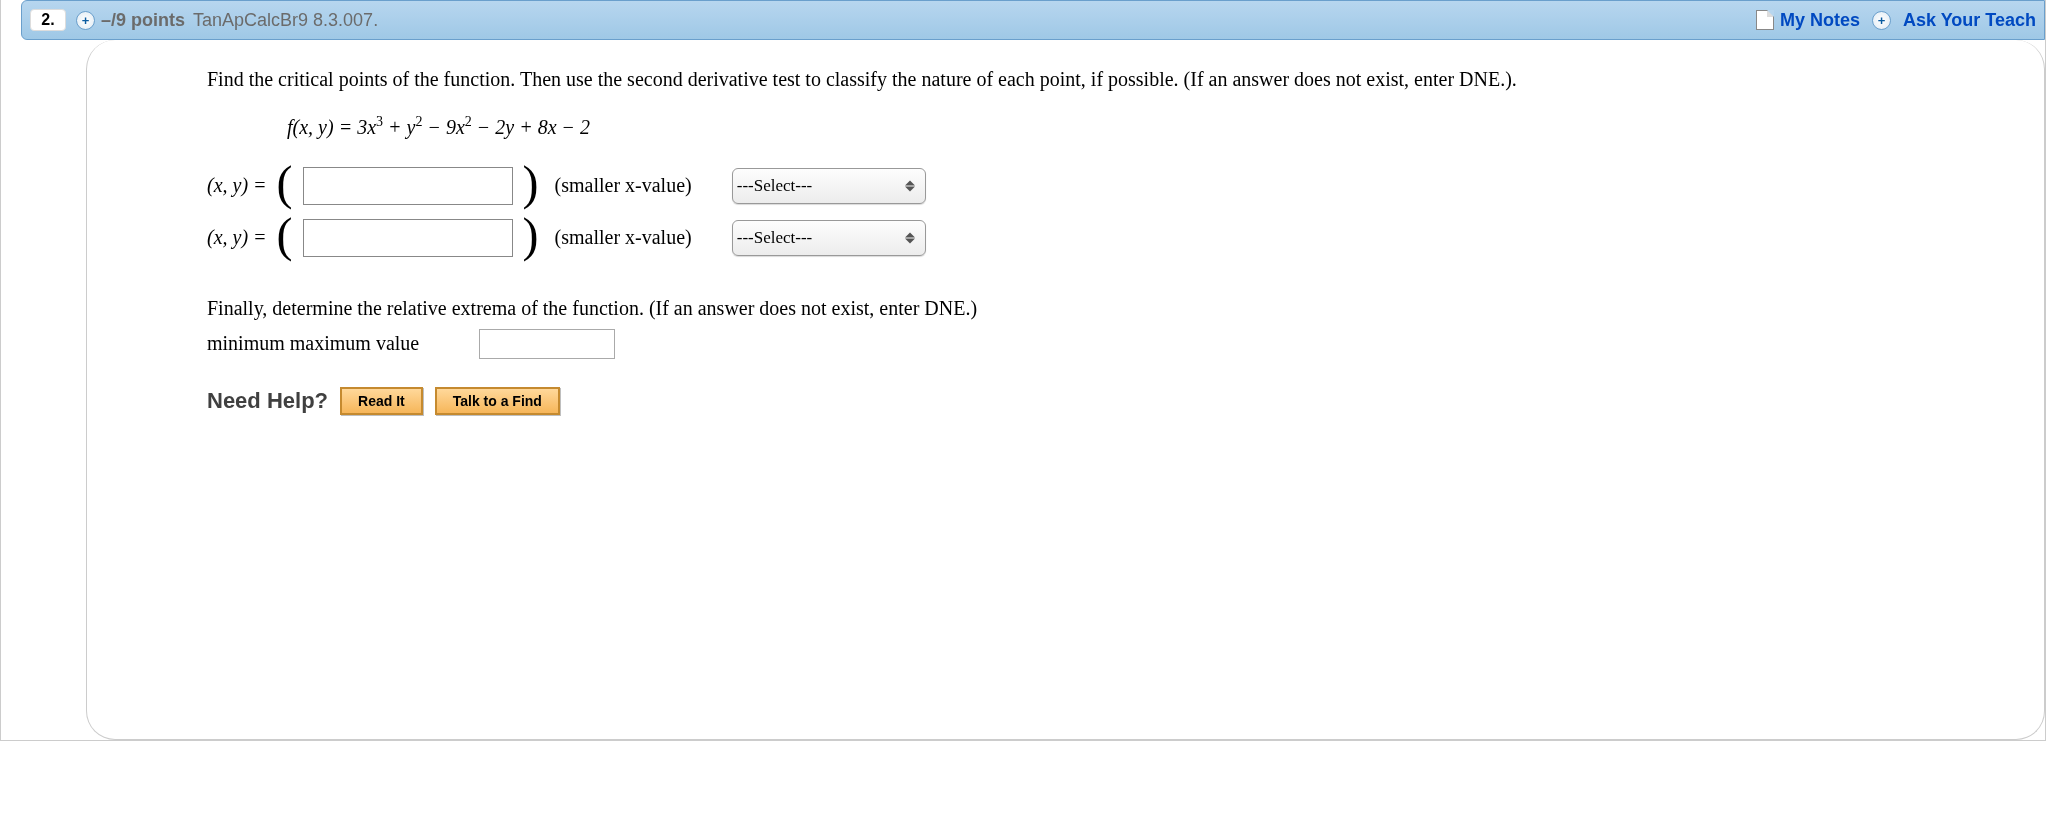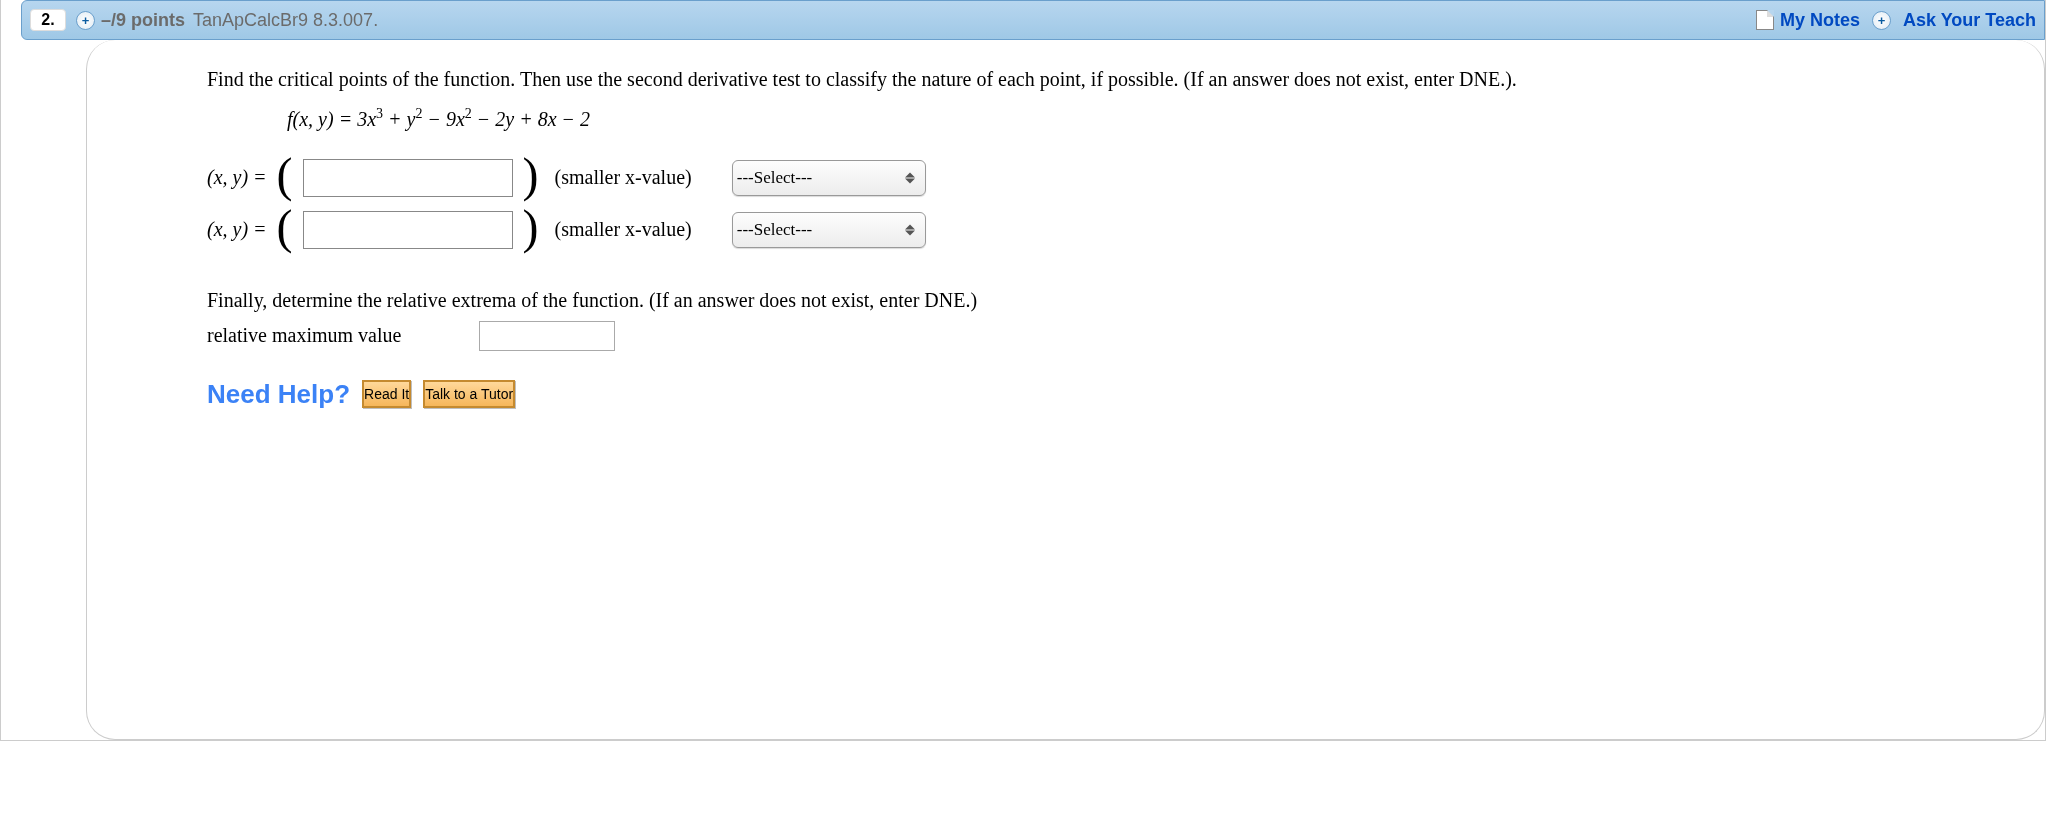--- a/index.html
+++ b/index.html
@@ -109,21 +109,21 @@
   .prompt {
     font-size: 20px;
     line-height: 1.5;
     margin-bottom: 12px;
     font-family: Georgia, 'Times New Roman', serif;
   }
   .eqn {
     font-family: Georgia, 'Times New Roman', serif;
     font-style: italic;
     font-size: 20px;
-    margin: 12px 0 28px 80px;
+    margin: 20px 0 28px 80px;
   }
   .eqn sup { font-style: normal; font-size: 0.7em; }
   .row {
     display: flex;
     align-items: center;
     gap: 10px;
     margin: 14px 0;
     font-family: Georgia, 'Times New Roman', serif;
     font-size: 20px;
   }
@@ -199,31 +199,31 @@
     height: 26px;
     background: #fff;
   }
   .need-help {
     margin-top: 28px;
     display: flex;
     align-items: center;
     gap: 12px;
   }
   .need-help-label {
-    color: #3b82f6;
-    font-weight: bold;
-    font-size: 26px;
+    color: #404040;
+    font-weight: bold;
+    font-size: 22px;
     font-family: Arial, sans-serif;
   }
   .help-btn {
     background: linear-gradient(#ffd89a,#f6b65a);
     border: 2px solid #c58a2f;
-    padding: 4px 0;
+    padding: 4px 16px;
     font-size: 14px;
-    font-weight: normal;
+    font-weight: bold;
     font-family: Arial, sans-serif;
     cursor: pointer;
     box-shadow: 1px 1px 0 rgba(0,0,0,.25);
   }
 </style>
 </head>
 <body>
 
 <div class="wrap">
   <div class="header-bar">
@@ -272,24 +272,24 @@
         <span class="stepper">
             <span class="up"></span>
             <span class="dn"></span>
           </span>
       </div>
     </div>
 
     <div class="section2">
       <div style="margin-bottom:9px;">Finally, determine the relative extrema of the function. (If an answer does not exist, enter DNE.)</div>
       <div class="valrow">
-        <span style="min-width:260px;">relative maximum value</span>
+        <span style="min-width:260px;">minimum maximum value</span>
         <input class="small-box" style="">
       </div>
     </div>
 
     <div class="need-help">
       <span class="need-help-label">Need Help?</span>
       <button class="help-btn">Read It</button>
-      <button class="help-btn">Talk to a Tutor</button>
+      <button class="help-btn">Talk to a Find</button>
     </div>
   </div>
 </div>
 
 </body></html>

